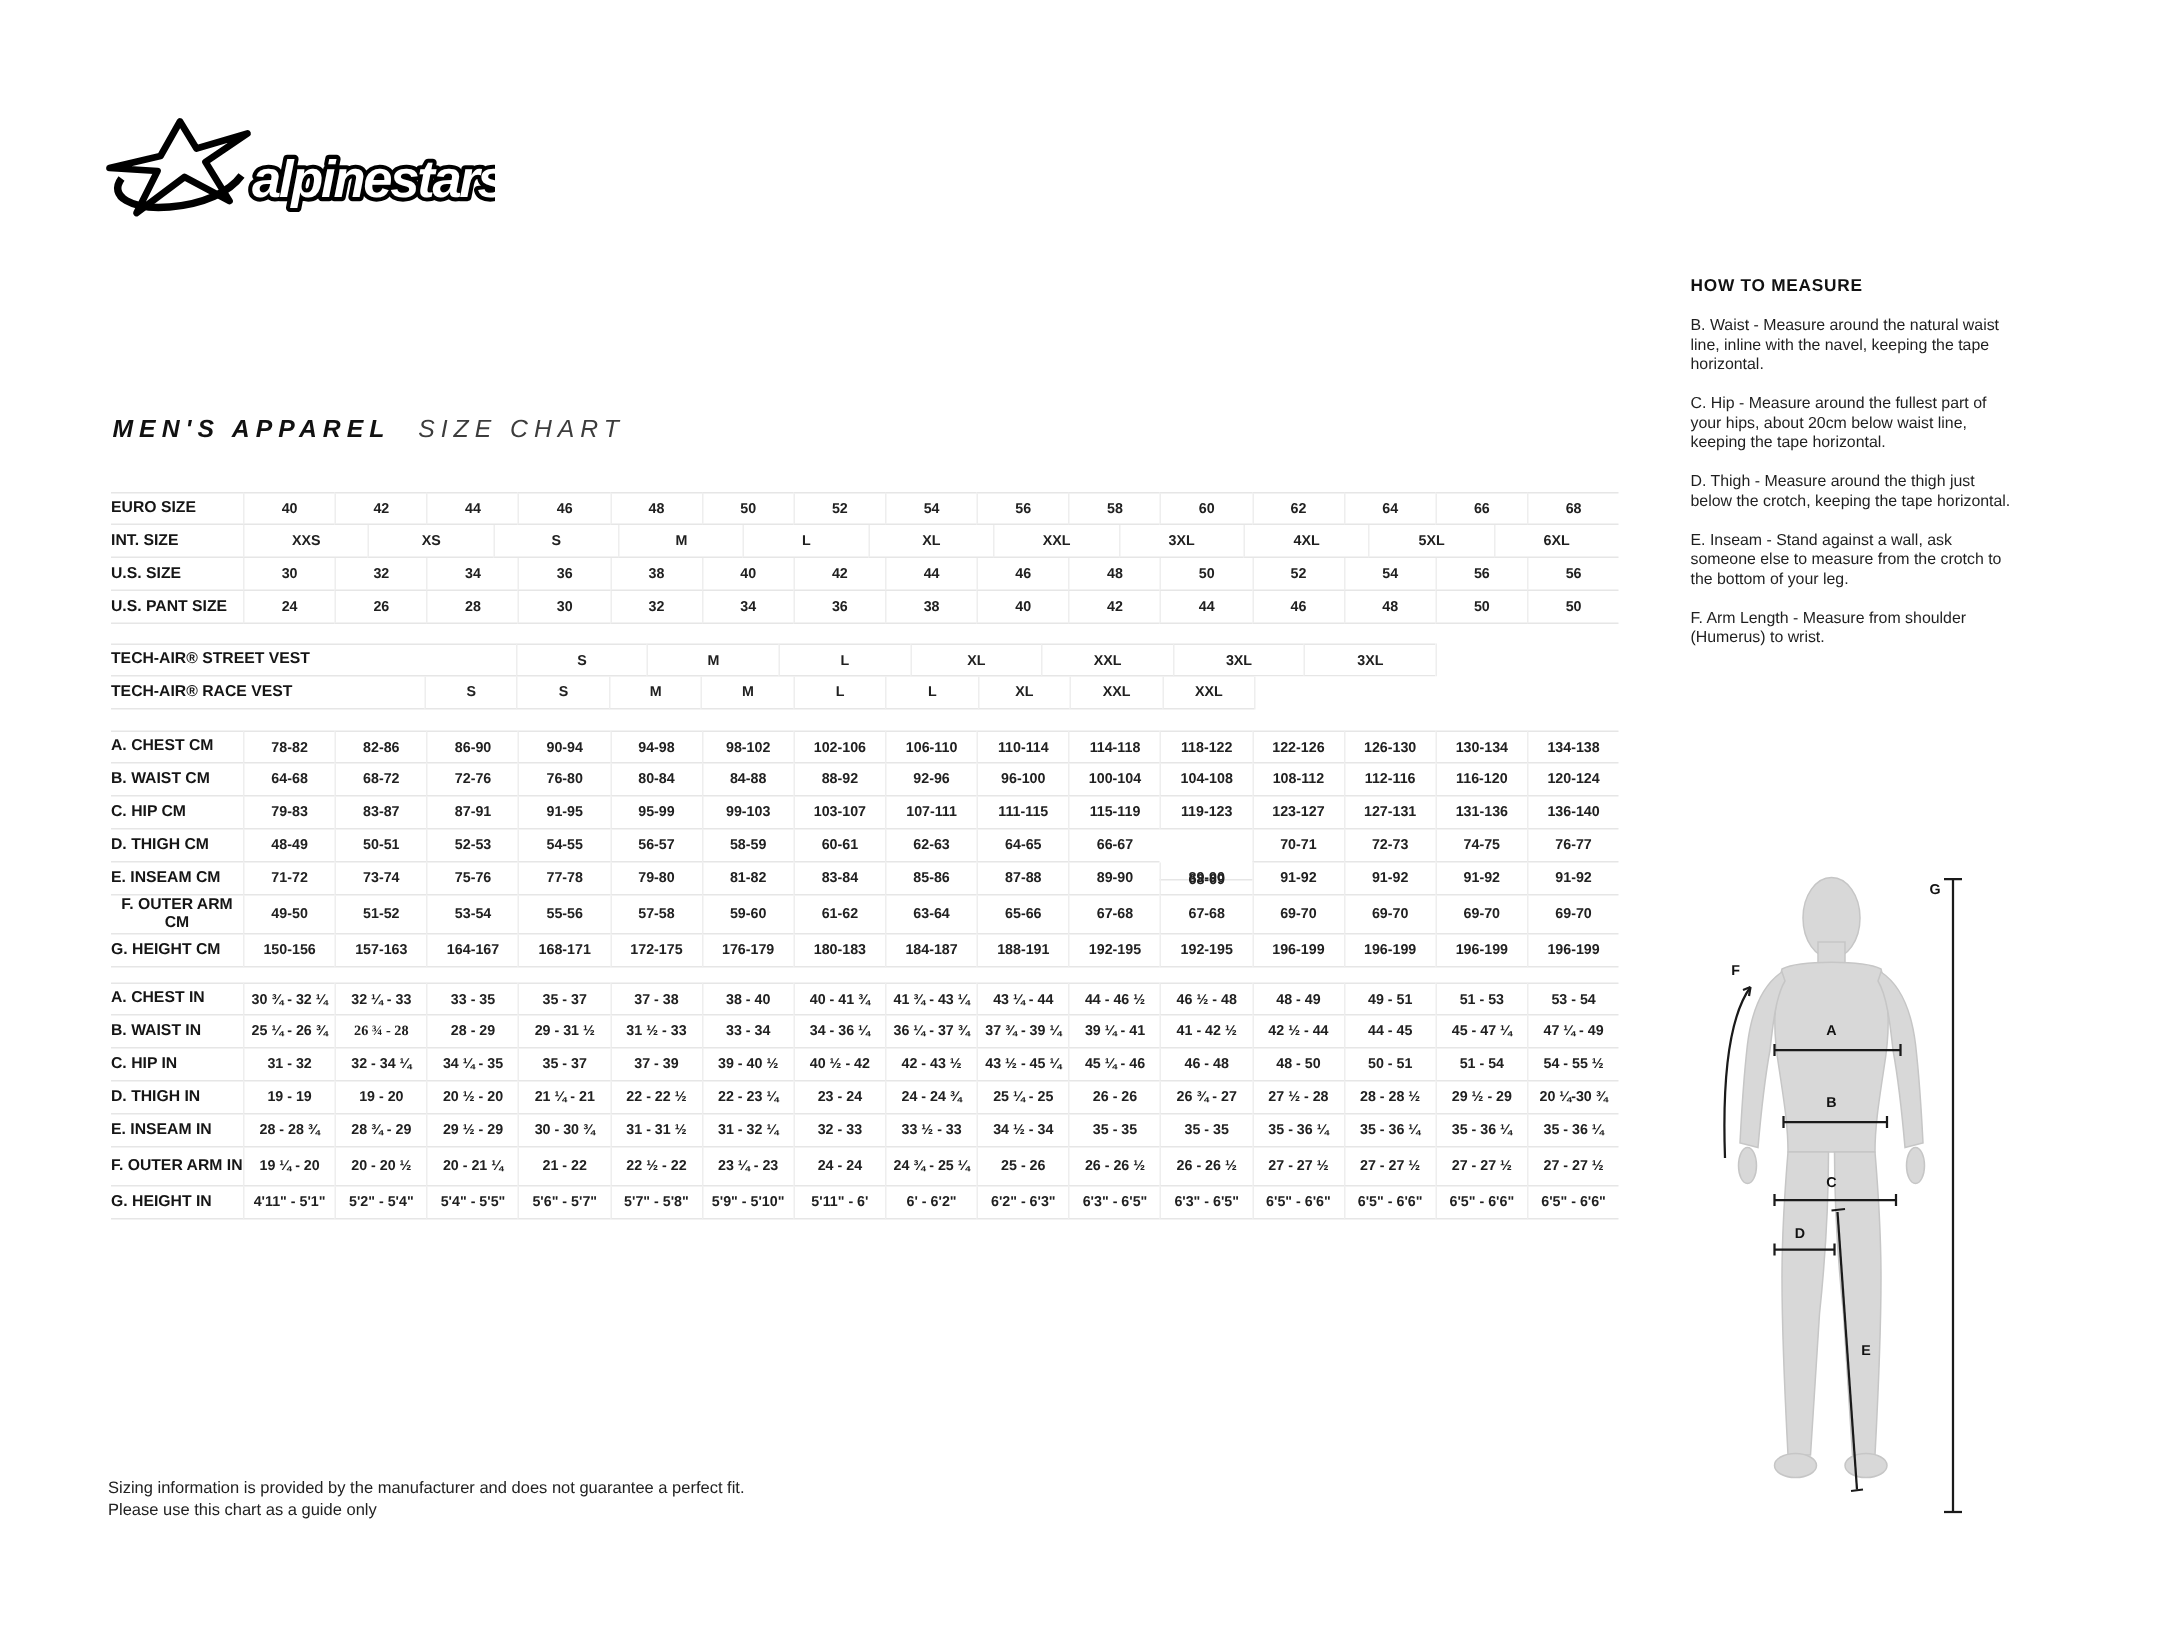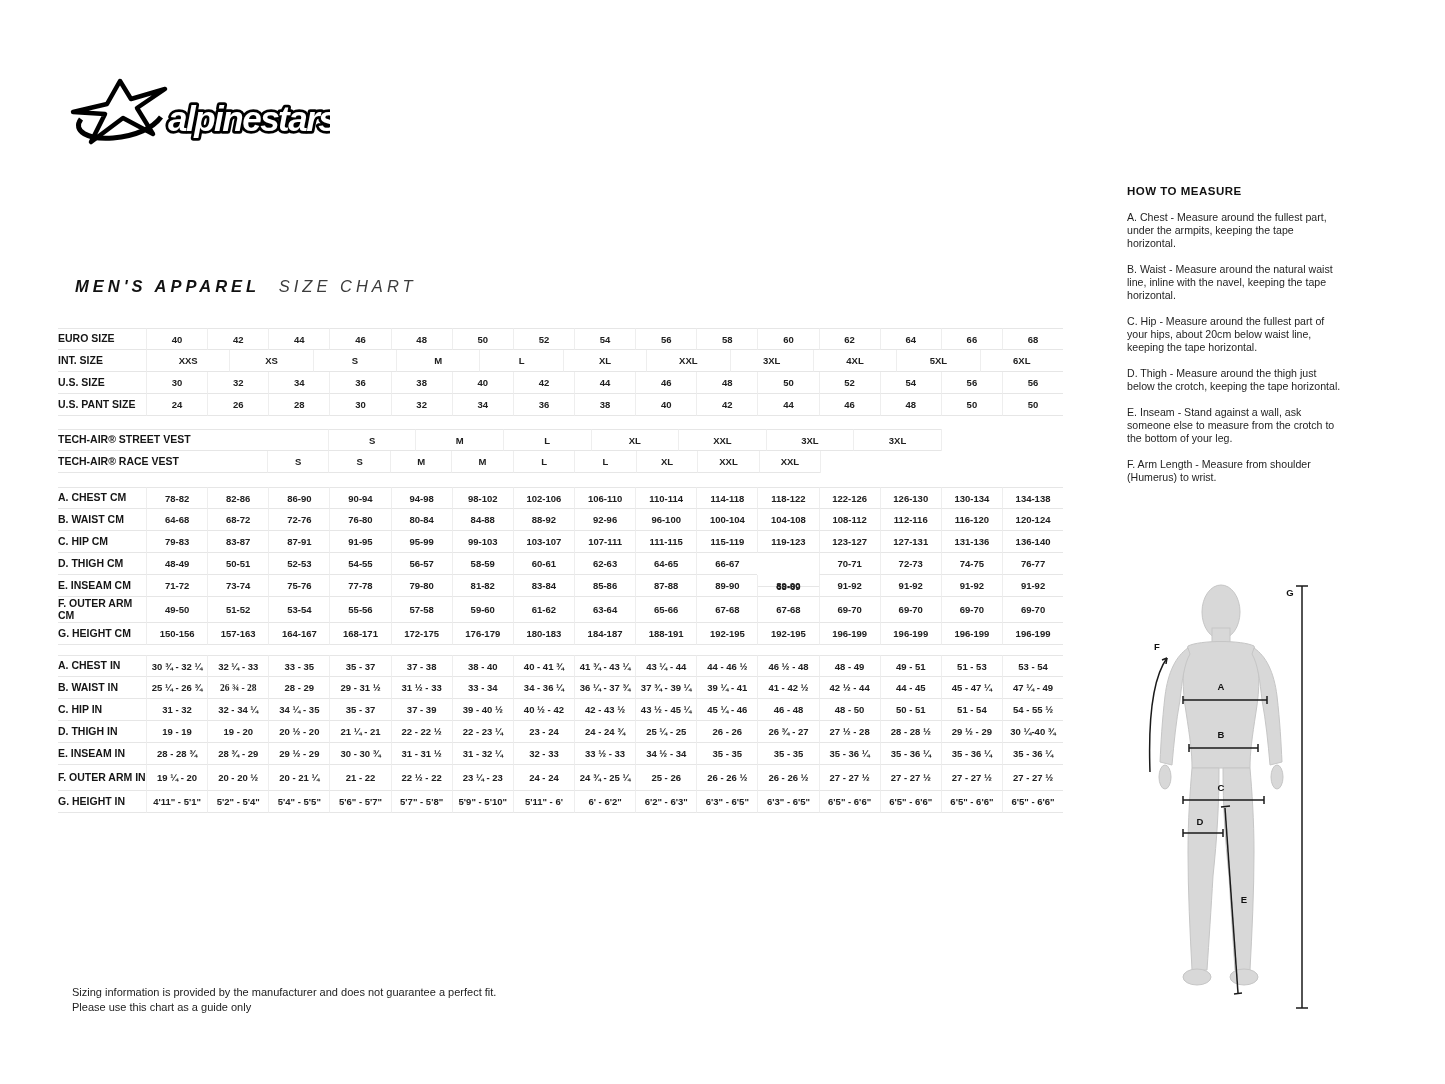--- a/index.html
+++ b/index.html
@@ -8,21 +8,21 @@
 
   
   .logo{position:absolute;left:68px;top:74px;width:262px;height:78px;}
 
   
   .title{position:absolute;left:75px;top:277px;font-style:italic;font-size:16.5px;letter-spacing:4px;white-space:nowrap;}
   .title .t-bold{font-weight:bold;color:#111;}
   .title .t-light{font-weight:normal;color:#3c3c3c;margin-left:10px;}
 
   
-  .size-table{position:absolute;left:58px;top:328px;width:1005px;}
+  .size-table{position:absolute;left:74px;top:328px;width:1005px;text-align:center;}
   .tgroup{width:100%;}
   .tgroup:nth-child(2){margin-top:13px;}
   .tgroup:nth-child(3){margin-top:14px;}
   .tgroup:nth-child(4){margin-top:10px;}
   .trow{display:flex;height:22px;align-items:stretch;}
   .trow.tall{height:26px;}
   .tlabel{width:88px;flex:0 0 88px;display:flex;align-items:center;font-weight:bold;font-size:10.5px;line-height:1.05;border-bottom:1px solid #e6e6e6;white-space:normal;color:#151515;}
   .trow.nowrap .tlabel{white-space:nowrap;overflow:visible;z-index:2;}
   .tcells{flex:1;display:flex;}
   .tcell{flex-basis:0;display:flex;align-items:center;justify-content:center;font-weight:bold;font-size:9.5px;white-space:nowrap;border-left:1px solid #eeeeee;border-bottom:1px solid #e6e6e6;color:#202020;}
@@ -383,21 +383,21 @@
             <div class="tcell" style="flex-grow: 1;">22 - 22 ½</div>
             <div class="tcell" style="flex-grow: 1;">22 - 23 ¼</div>
             <div class="tcell" style="flex-grow: 1;">23 - 24</div>
             <div class="tcell" style="flex-grow: 1;">24 - 24 ¾</div>
             <div class="tcell" style="flex-grow: 1;">25 ¼ - 25</div>
             <div class="tcell" style="flex-grow: 1;">26 - 26</div>
             <div class="tcell" style="flex-grow: 1;">26 ¾ - 27</div>
             <div class="tcell" style="flex-grow: 1;">27 ½ - 28</div>
             <div class="tcell" style="flex-grow: 1;">28 - 28 ½</div>
             <div class="tcell" style="flex-grow: 1;">29 ½ - 29</div>
-            <div class="tcell" style="flex-grow: 1;">30 ¼-40 ¾</div>
+            <div class="tcell" style="flex-grow: 1;">20 ¼-30 ¾</div>
           </div>
         </div>
         <div class="trow">
           <div class="tlabel">E. INSEAM IN</div>
           <div class="tcells">
             <div class="tcell" style="flex-grow: 1;">28 - 28 ¾</div>
             <div class="tcell" style="flex-grow: 1;">28 ¾ - 29</div>
             <div class="tcell" style="flex-grow: 1;">29 ½ - 29</div>
             <div class="tcell" style="flex-grow: 1;">30 - 30 ¾</div>
             <div class="tcell" style="flex-grow: 1;">31 - 31 ½</div>
@@ -452,21 +452,20 @@
             <div class="tcell" style="flex-grow: 1;">6'5" - 6'6"</div>
             <div class="tcell" style="flex-grow: 1;">6'5" - 6'6"</div>
           </div>
         </div>
       </div>
     </div>
 
   <div class="measure">
     <h3>HOW TO MEASURE</h3>
     <div>
-        <p>A. Chest - Measure around the fullest part, under the armpits, keeping the tape horizontal.</p>
         <p>B. Waist - Measure around the natural waist line, inline with the navel, keeping the tape horizontal.</p>
         <p>C. Hip - Measure around the fullest part of your hips, about 20cm below waist line, keeping the tape horizontal.</p>
         <p>D. Thigh - Measure around the thigh just below the crotch, keeping the tape horizontal.</p>
         <p>E. Inseam - Stand against a wall, ask someone else to measure from the crotch to the bottom of your leg.</p>
         <p>F. Arm Length - Measure from shoulder (Humerus) to wrist.</p>
       </div>
   </div>
 
   <svg class="figure" viewBox="0 0 178 445">
     <g fill="#d8d8d8" stroke="#c6c6c6" stroke-width="1">

